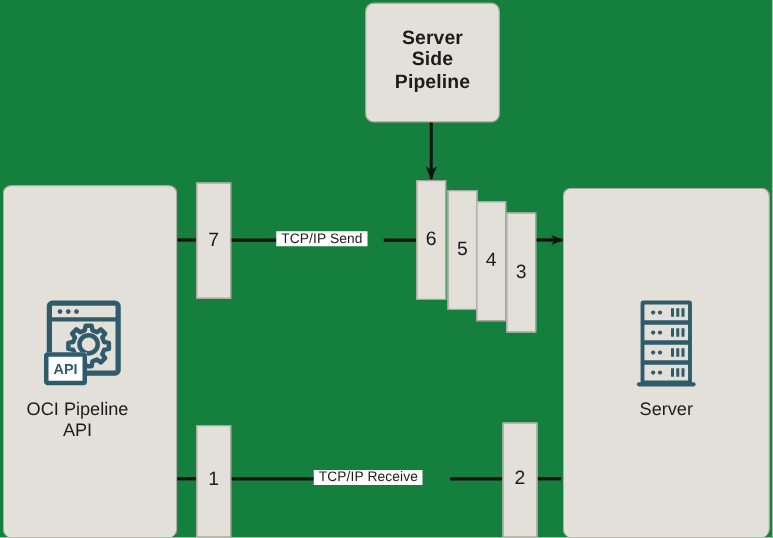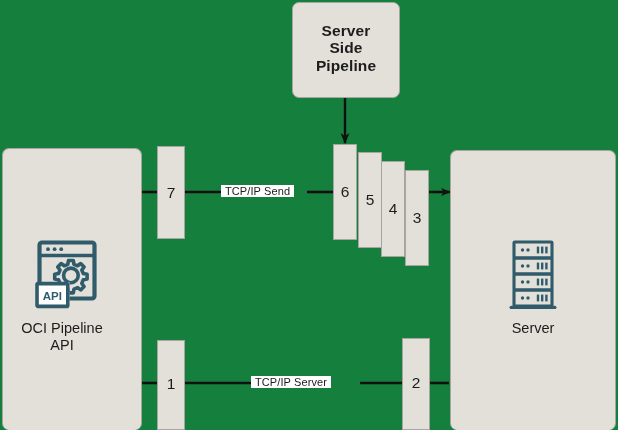--- a/index.html
+++ b/index.html
@@ -205,15 +205,15 @@
   <div class="seq-num" style="left:405px; top:170px; width:24px; height:96px;">3</div>
 
   <div class="node" style="left:402px; top:338px; width:28px; height:92px;"></div>
   <div class="seq-num" style="left:402px; top:338px; width:28px; height:90px;">2</div>
 
   <div class="node" style="left:157px; top:340px; width:28px; height:90px;"></div>
   <div class="seq-num" style="left:157px; top:340px; width:28px; height:88px;">1</div>
 
   <div class="edge-label" style="left:221px; top:185px;">TCP/IP Send</div>
 
-  <div class="edge-label" style="left:251px; top:376px;">TCP/IP Server</div>
+  <div class="edge-label" style="left:251px; top:376px;">TCP/IP Receive</div>
 
 </div>
 
 </body></html>

